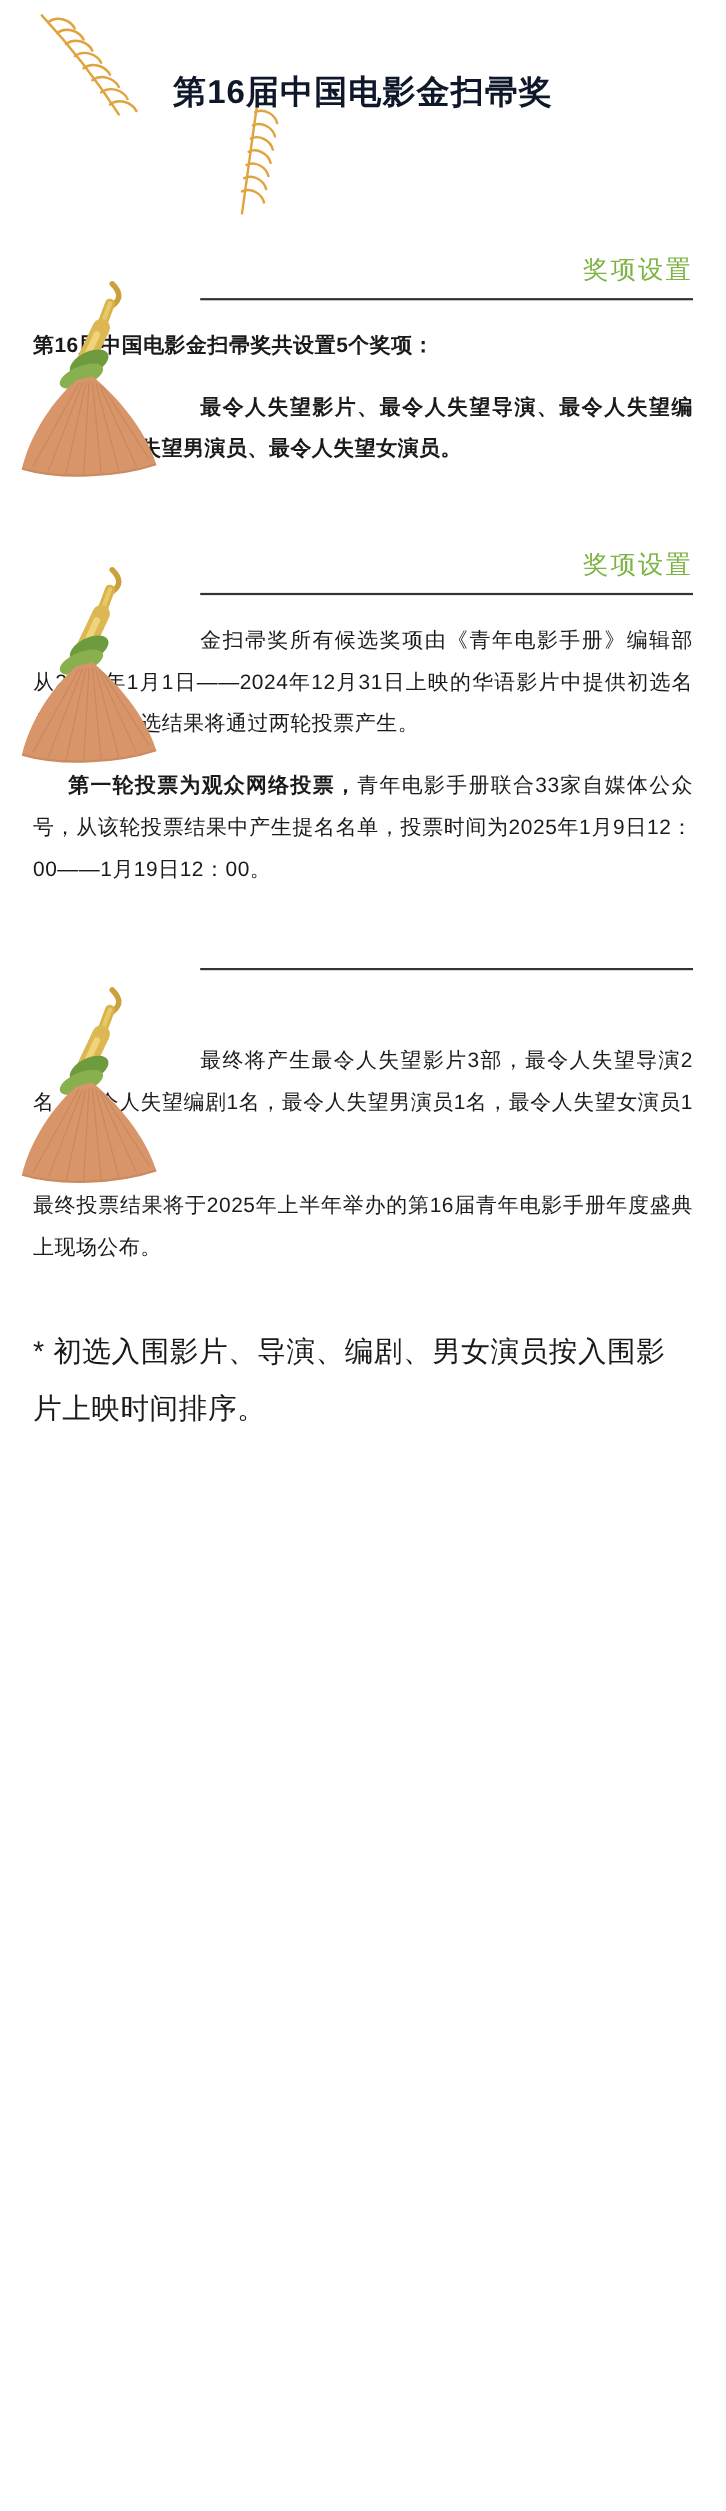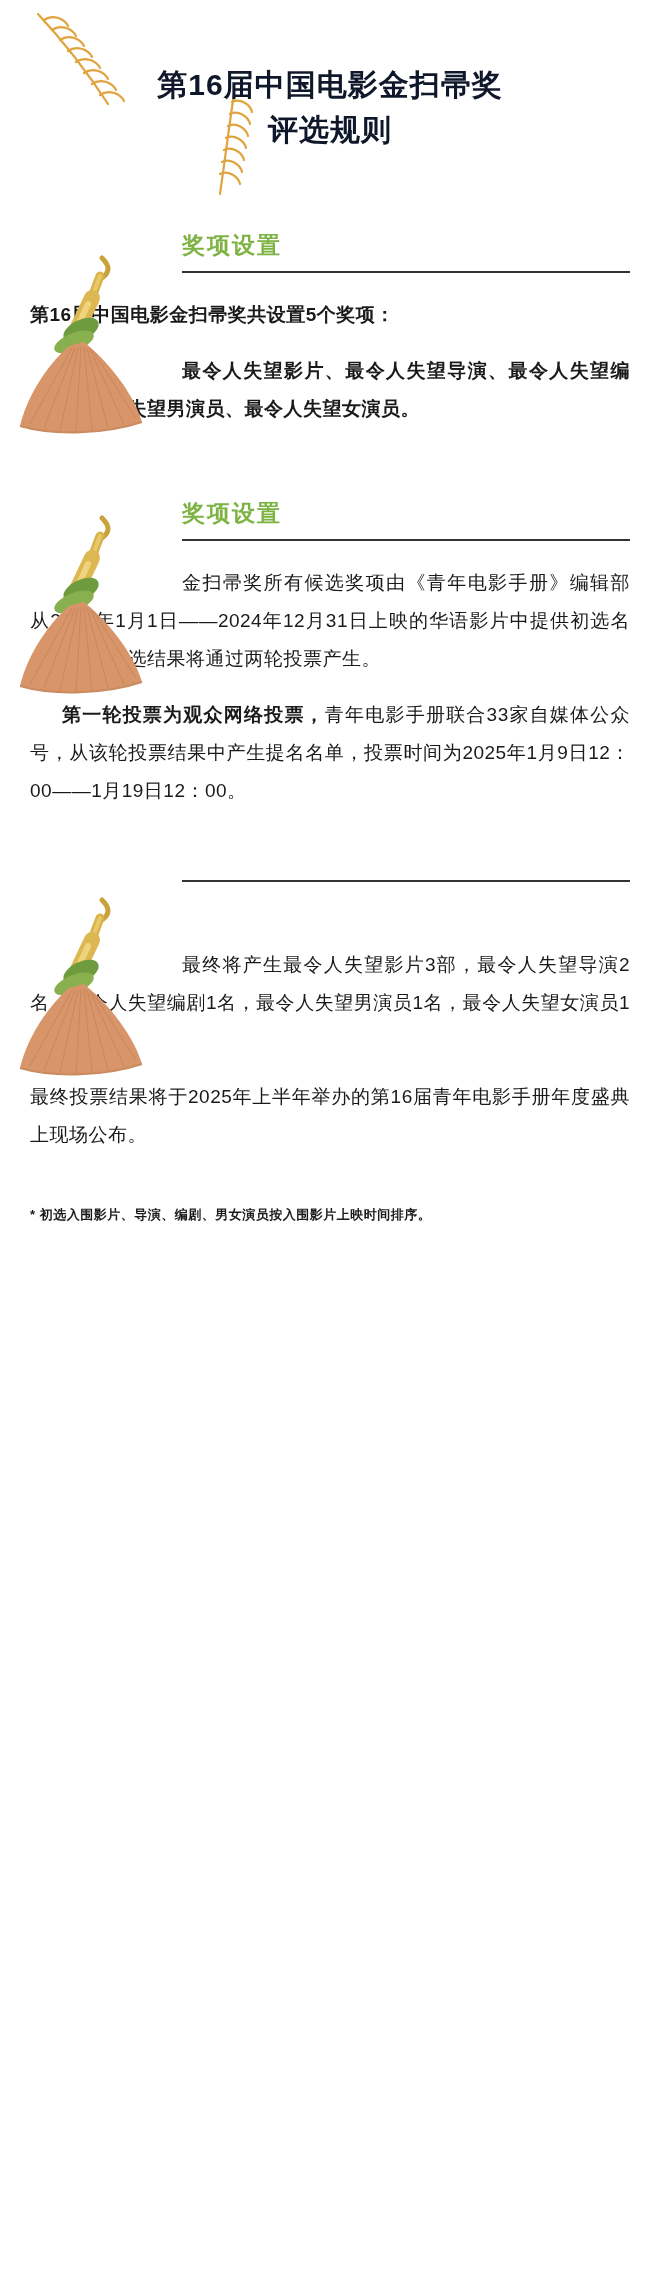--- a/index.html
+++ b/index.html
@@ -56,24 +56,25 @@
     padding: 0 30px 0 30px;
     margin-bottom: 10px;
   }
   .section-head {
     position: relative;
     height: 60px;
     margin-left: 152px;
   }
   .section-title {
     font-size: 23px;
-    font-weight: bold;
+    font-weight: normal;
     color: #7cb342;
     letter-spacing: 2px;
     padding-bottom: 10px;
+    text-align: right;
   }
   .section-rule {
     border-bottom: 2px solid #333;
     width: 100%;
   }
   .broom-wrap {
     position: absolute;
     left: 14px;
     width: 150px;
     height: 190px;
@@ -93,26 +94,25 @@
     margin-left: 152px;
   }
   .bold { font-weight: bold; margin-left: 32px; }
 
   
   .sec1-body { padding-top: 6px; }
   .gap-lg { height: 52px; }
   .gap-md { height: 30px; }
 
   .footnote {
-    font-size: 13px;
+    font-size: 26px;
     line-height: 2.0;
     color: #1a1a1a;
     padding: 0 30px;
     letter-spacing: 0.5px;
-    font-weight: bold;
   }
 </style>
 </head>
 <body>
 
 <div class="page">
 
   <div class="header">
 
     <svg class="deco deco-1" width="120" height="120" viewBox="0 0 120 120">
@@ -137,21 +137,20 @@
         <path d="M60 36 C 68 32, 78 38, 80 46"></path>
         <path d="M58 48 C 66 44, 76 50, 78 58"></path>
         <path d="M56 60 C 64 56, 74 62, 76 70"></path>
         <path d="M54 72 C 62 68, 72 74, 74 82"></path>
         <path d="M52 84 C 60 80, 70 86, 72 94"></path>
       </g>
     </svg>
 
     <div class="header-title">
       <span>第16届中国电影金扫帚奖</span>
-      <span class="line2">评选规则</span>
     </div>
   </div>
 
   <div class="section">
 
     <svg class="broom-wrap" style="top:20px;" width="150" height="190" viewBox="0 0 150 190">
       <g>
         <path d="M88 8 C 96 16, 96 22, 88 28" stroke="#caa23c" stroke-width="5" fill="none" stroke-linecap="round"></path>
         <path d="M86 26 L 74 58" stroke="#d9b24a" stroke-width="9" stroke-linecap="round"></path>
         <path d="M86 26 L 74 58" stroke="#e8c96a" stroke-width="4" stroke-linecap="round"></path>

